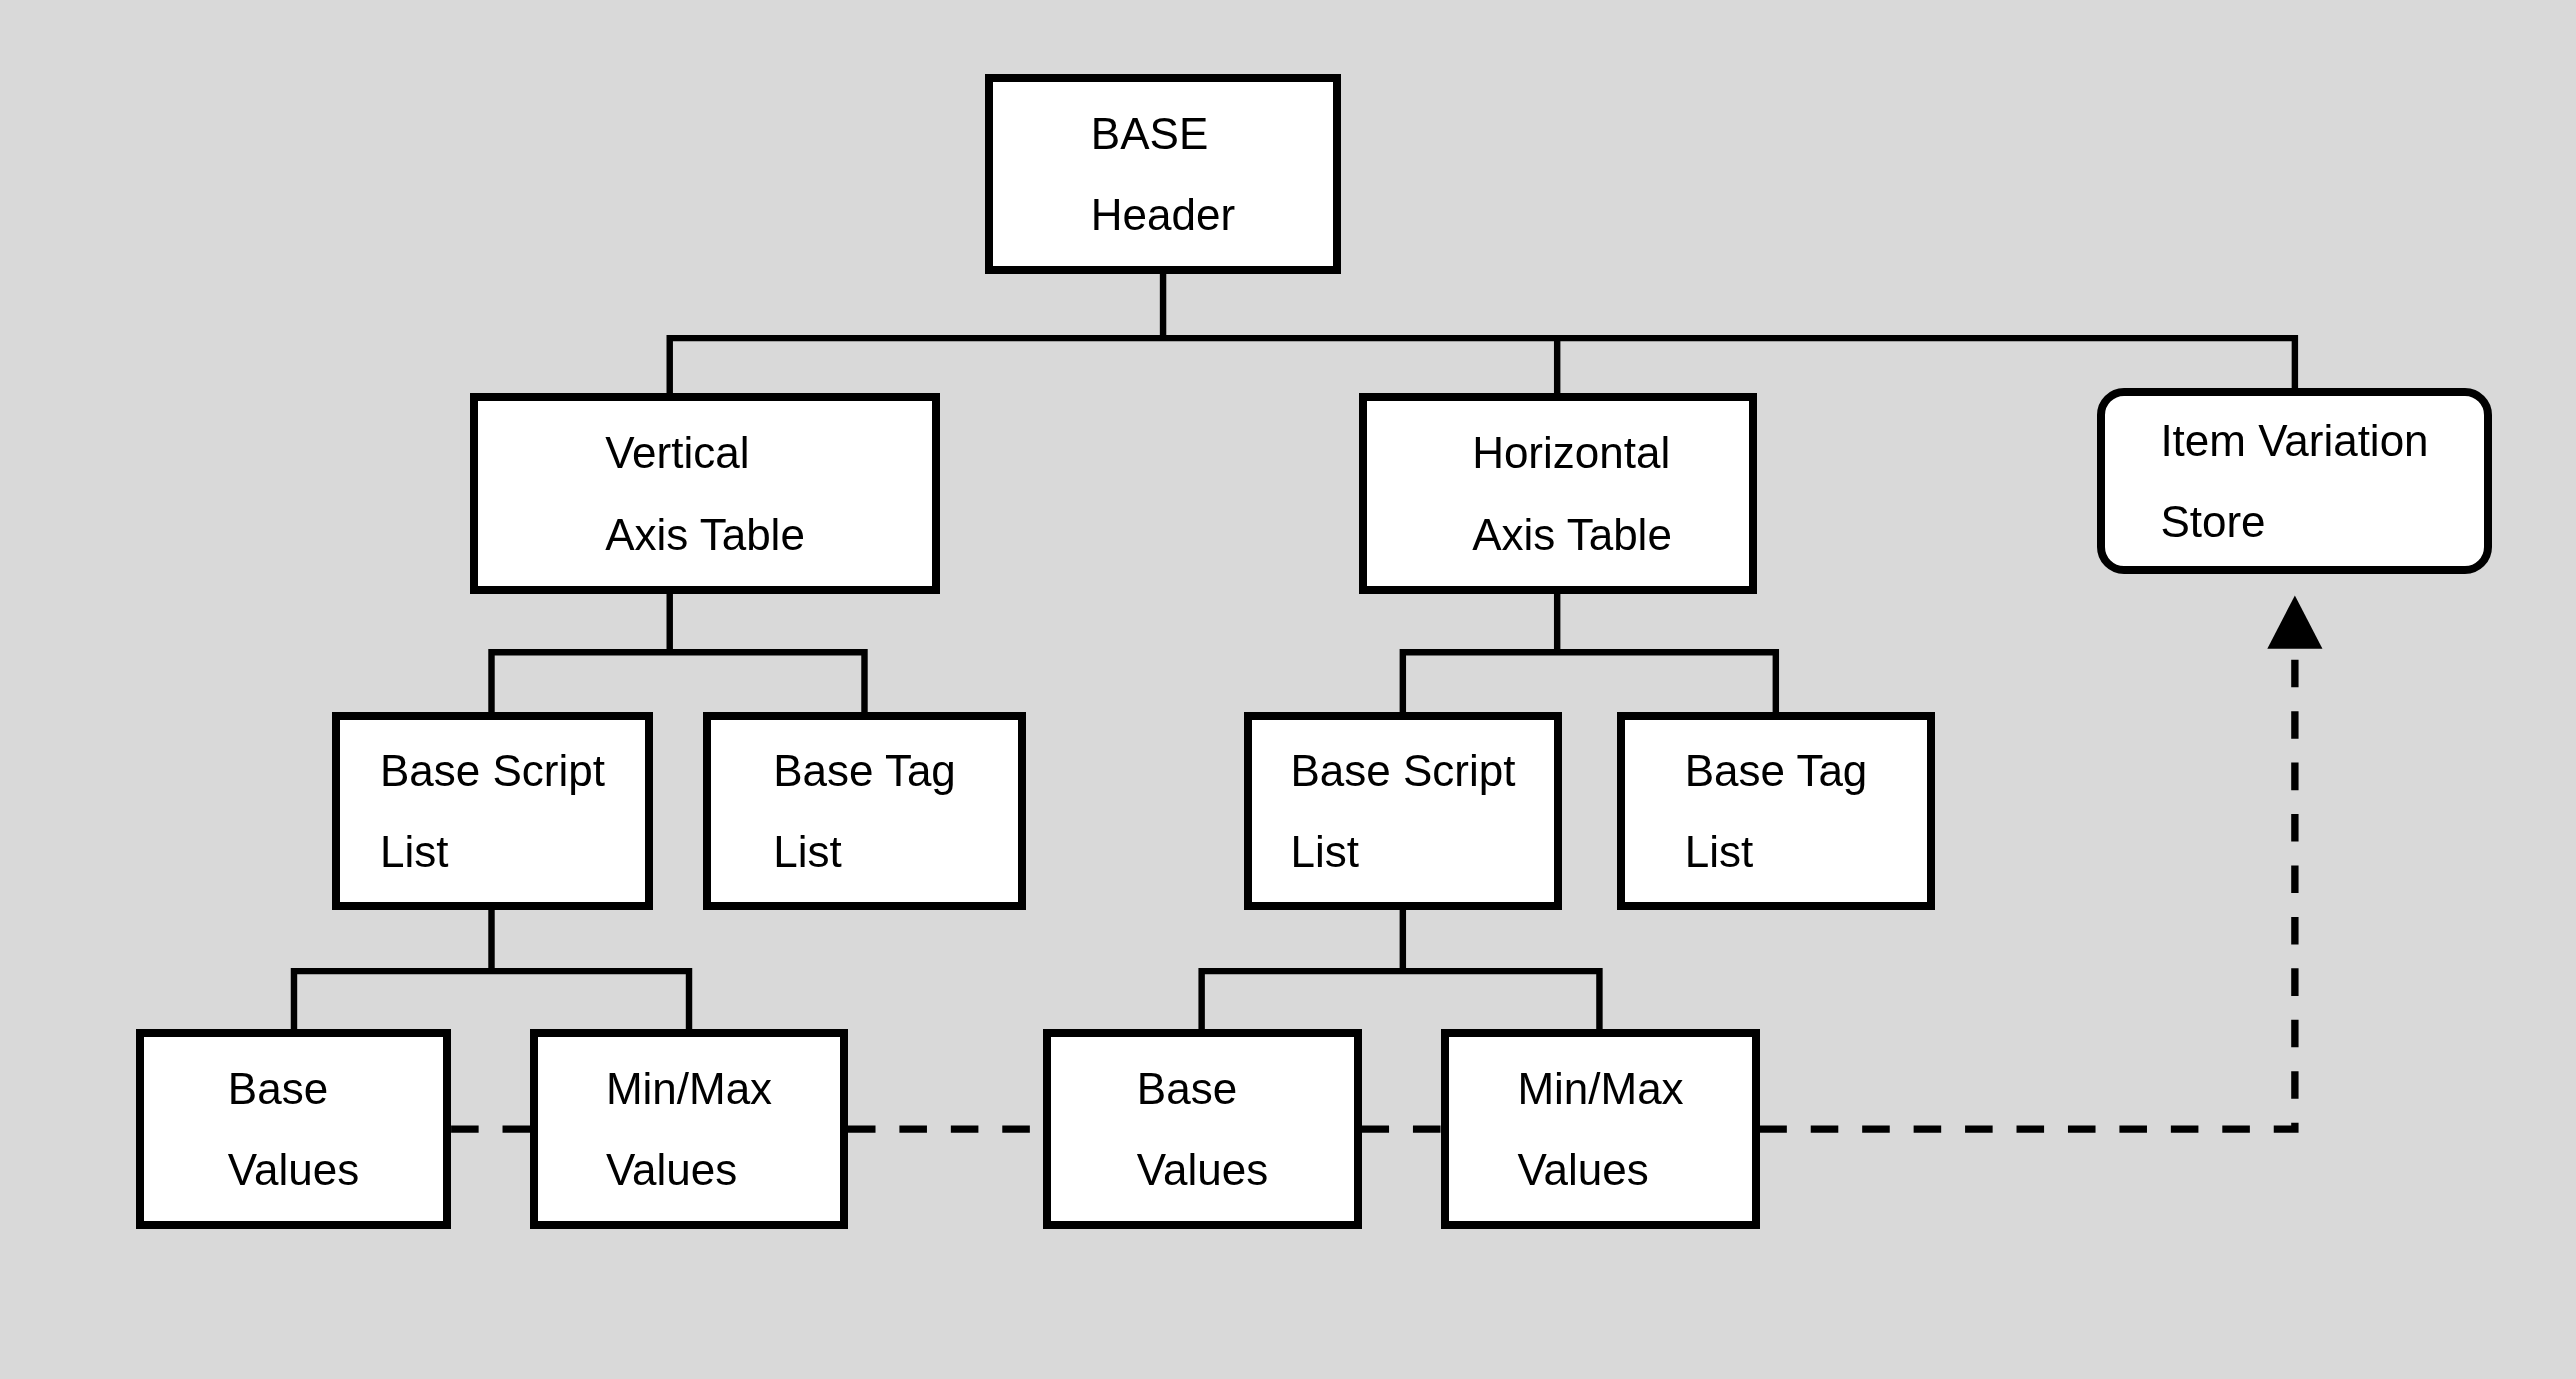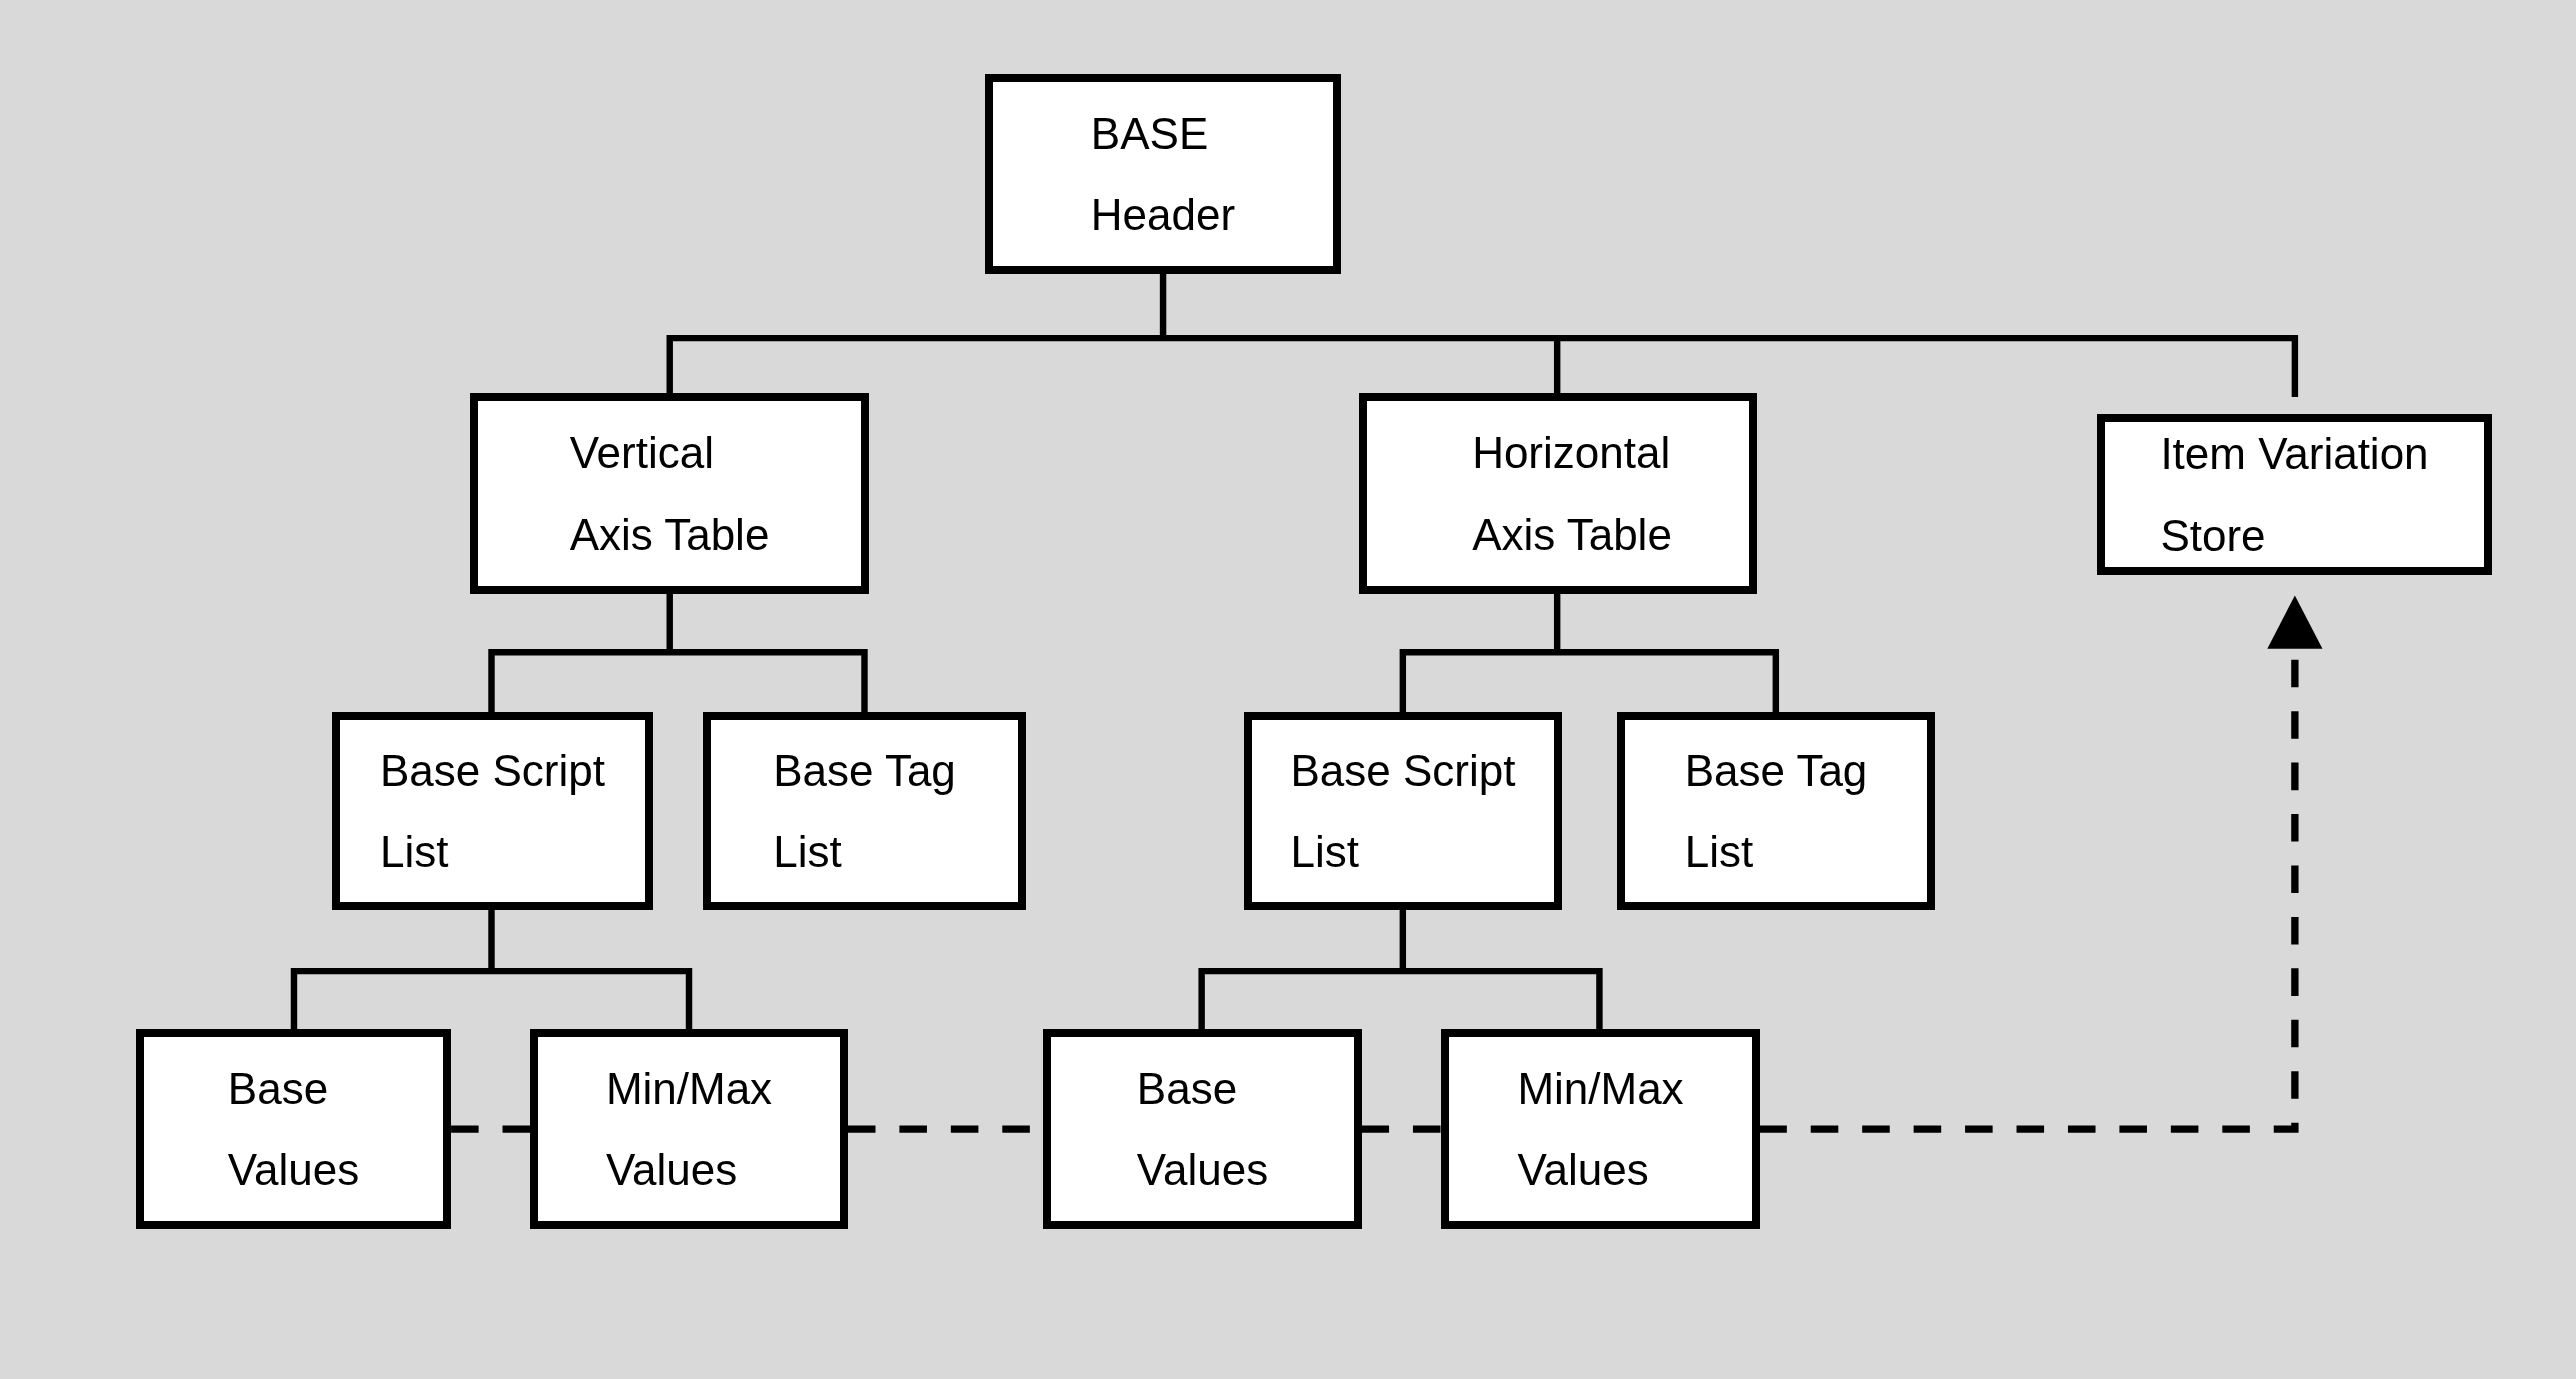--- a/index.html
+++ b/index.html
@@ -59,31 +59,31 @@
 
     <path d="M491 1229 H577 M923 1229 H1135 M1482 1229 H1568 M1915 1229 H2498 V706" fill="none" stroke="#000000" stroke-width="8" stroke-dasharray="30 26"></path>
     <polygon points="2498,648 2468,706 2528,706" fill="#000000"></polygon>
   </svg>
 
   <div class="node" style="left:985px; top:74px; width:356px; height:200px;">
     <span class="node-label">BASE
 Header</span>
   </div>
 
-  <div class="node" style="left:470px; top:393px; width:399px; height:201px;">
+  <div class="node" style="left:470px; top:393px; width:470px; height:201px;">
     <span class="node-label">Vertical
 Axis Table</span>
   </div>
 
   <div class="node" style="left:1359px; top:393px; width:398px; height:201px;padding-left:28px;">
     <span class="node-label">Horizontal
 Axis Table</span>
   </div>
 
-  <div class="node" style="left:2097px; top:414px; width:395px; height:161px;">
+  <div class="node" style="left:2097px; top:388px; width:395px; height:186px;border-radius:27px;">
     <span class="node-label">Item Variation
 Store</span>
   </div>
 
   <div class="node" style="left:332px; top:712px; width:321px; height:198px;">
     <span class="node-label">Base Script
 List</span>
   </div>
 
   <div class="node" style="left:703px; top:712px; width:323px; height:198px;">

